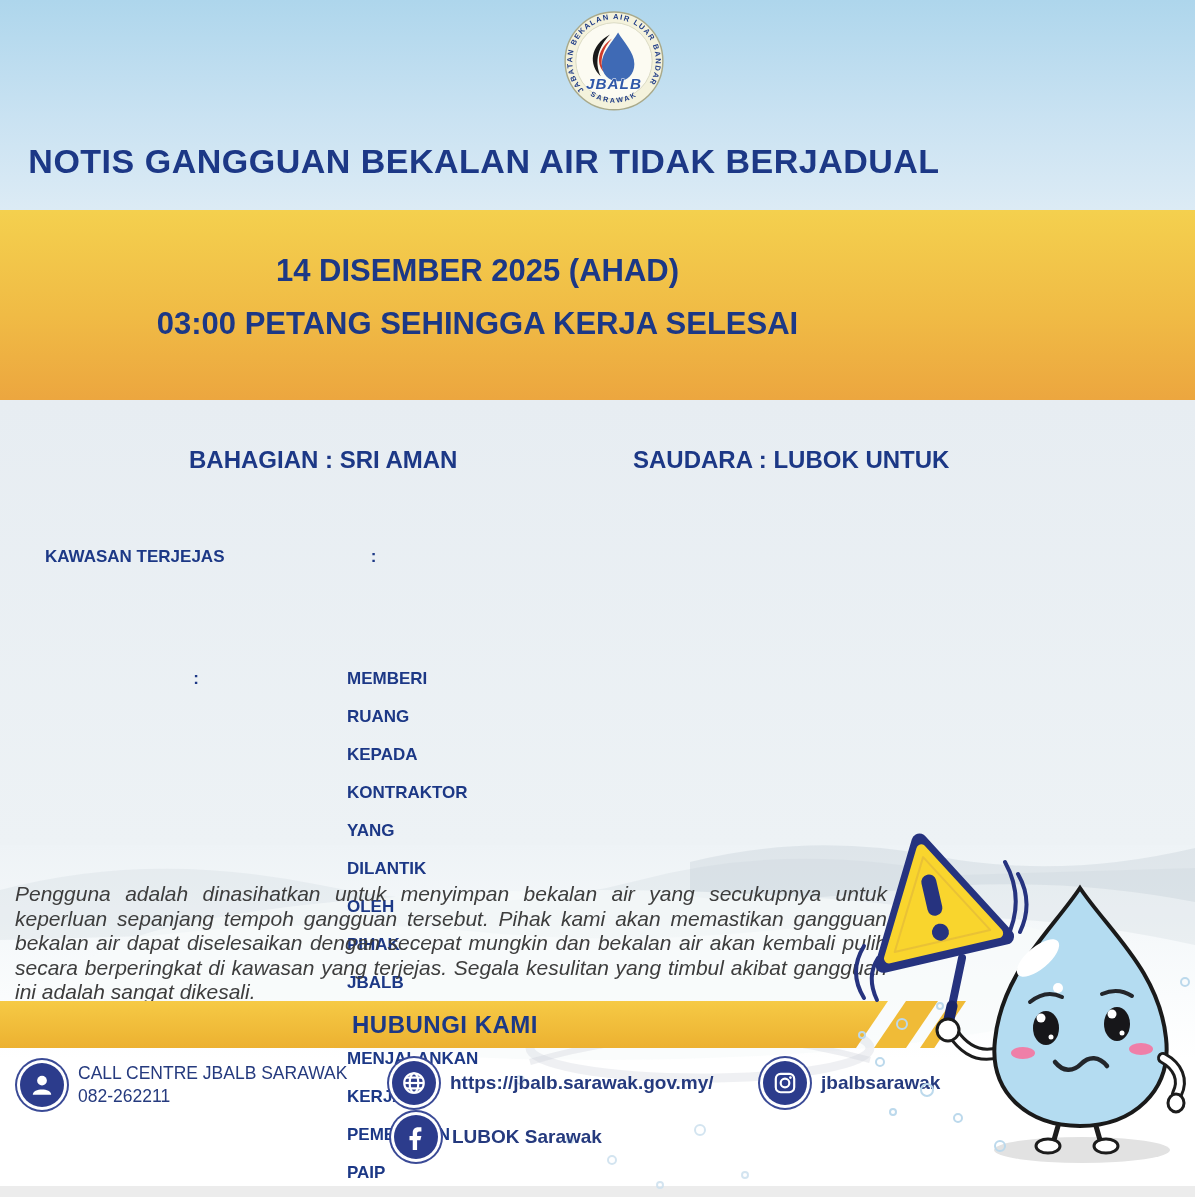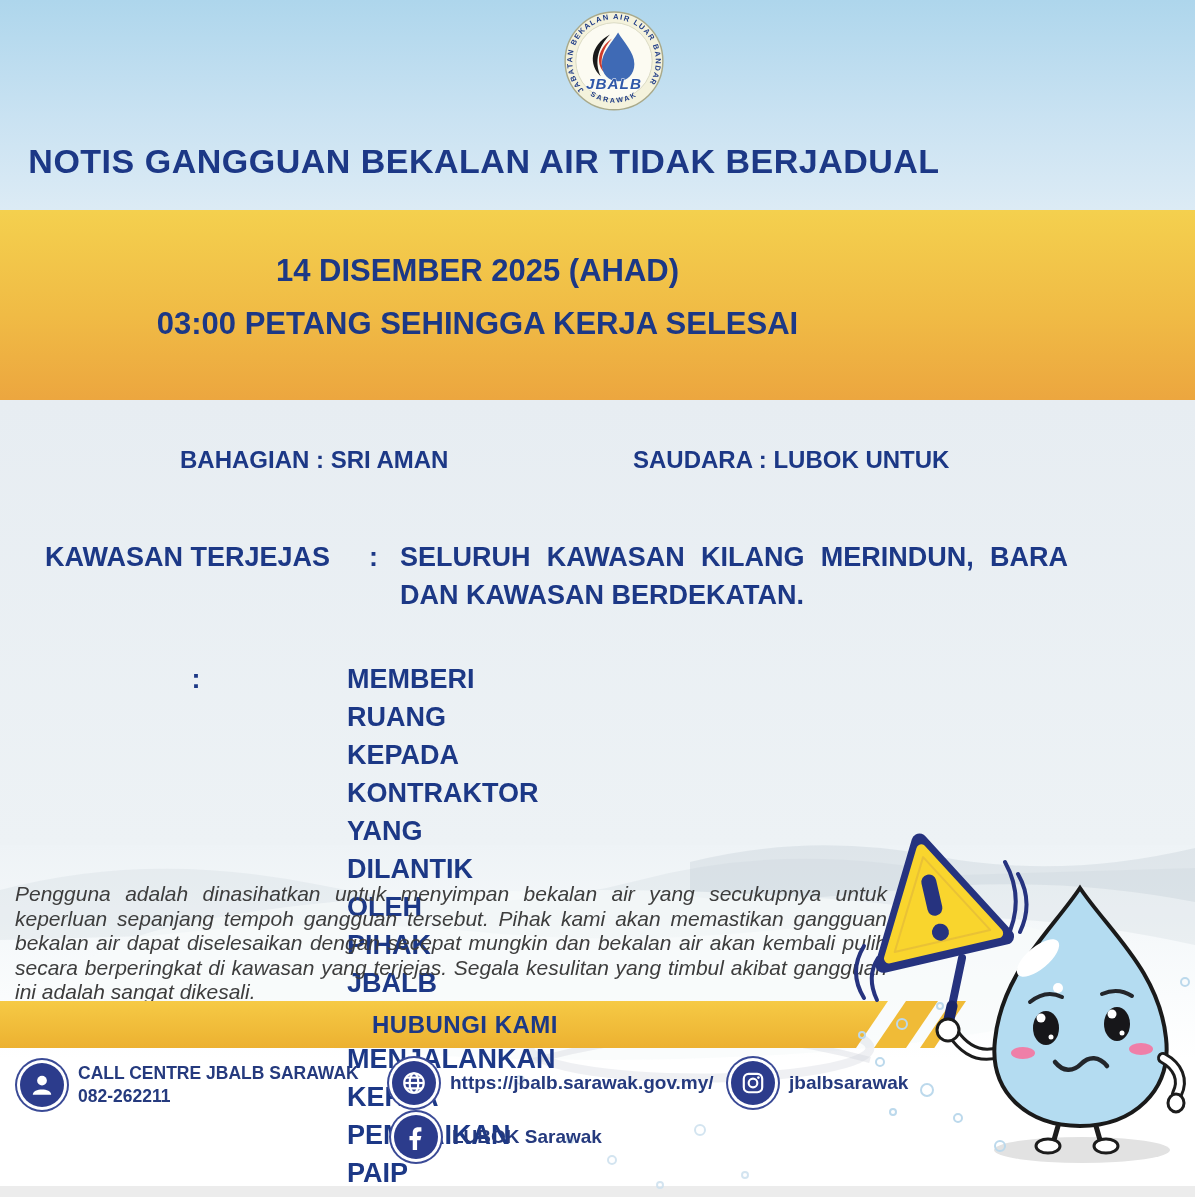--- a/index.html
+++ b/index.html
@@ -19,51 +19,51 @@
   .bottom-strip{left:0;top:1186px;width:1195px;height:11px;background:#ececec;}
   .deco{left:0;top:830px;width:1195px;height:367px;z-index:1;}
   
   .logo{left:563px;top:8px;width:102px;height:112px;z-index:3;}
   .title{left:0;top:142px;width:968px;text-align:center;z-index:3;
          font-size:34px;font-weight:800;letter-spacing:.5px;color:#1c3886;}
   .date-text{left:0;top:244px;width:955px;text-align:center;z-index:3;
          font-size:31px;font-weight:800;color:#1c3886;line-height:53px;}
   
   .region{top:446px;z-index:3;font-size:24px;font-weight:800;color:#1c3886;}
-  .region.bahagian{left:180px;} .region.daerah{left:633px;}
+  .region.bahagian{left:189px;} .region.daerah{left:633px;}
   
   .detail{left:45px;width:1023px;z-index:3;display:grid;
           grid-template-columns:302px 53px 668px;color:#1c3886;
-          font-size:27px;font-weight:800;line-height:38px;}
+          font-size:17px;font-weight:800;line-height:38px;}
   .detail .val{text-align:justify;}
   .detail.row1{top:538px;} .detail.row2{top:660px;}
   
   .advisory{left:15px;top:882px;width:872px;z-index:3;font-style:italic;
             font-size:21px;line-height:24.5px;color:#3d3d3d;text-align:justify;}
   
   .hubungi{left:0;top:1001px;width:890px;height:47px;z-index:4;
            background:linear-gradient(180deg,#f6ca45 0%,#ecb131 100%);
            clip-path:polygon(0 0,888px 0,856px 47px,0 47px);
            display:flex;align-items:center;justify-content:center;
-           font-size:24px;font-weight:800;color:#1c3886;letter-spacing:.5px;padding-left:20px;}
+           font-size:24px;font-weight:800;color:#1c3886;letter-spacing:.5px;}
   .stripe{top:1001px;height:47px;z-index:4;background:#f0bb37;}
   .stripe.s1{left:874px;width:64px;clip-path:polygon(50% 0,100% 0,50% 100%,0 100%);}
   .stripe.s2{left:920px;width:46px;clip-path:polygon(69% 0,100% 0,31% 100%,0 100%);}
   
   .contact{z-index:5;display:flex;align-items:center;gap:14px;color:#253a7e;}
   .contact .lines{display:flex;flex-direction:column;justify-content:center;}
-  .contact .t1{font-size:17.5px;font-weight:700;line-height:23px;}
+  .contact .t1{font-size:17.5px;font-weight:400;line-height:23px;}
   .contact .t2{font-size:19px;font-weight:800;}
   .cicon{width:44px;height:44px;border-radius:50%;background:#2c3c8c;flex:0 0 auto;
          box-shadow:0 0 0 3px #fff,0 0 0 5px #3a4a96;
          display:flex;align-items:center;justify-content:center;}
   .c-call{left:20px;top:1060px;height:50px;}
   .c-web{left:392px;top:1058px;height:50px;}
   .c-fb{left:394px;top:1112px;height:50px;}
-  .c-ig{left:701px;top:1058px;height:50px;padding-left:30px;}
+  .c-ig{left:733px;top:1058px;height:50px;padding-left:30px;}
   
   .mascot{left:845px;top:818px;width:350px;height:372px;z-index:6;}
 </style>
 </head>
 <body>
 
 <div class="poster">
 
   <div class="abs bg-top"></div>
   <div class="abs bg-mid"></div>
@@ -125,21 +125,20 @@
   </div>
   <div class="abs region daerah">
     <span>SAUDARA</span>
     <span>:</span>
     <span>LUBOK UNTUK</span>
   </div>
 
   <div class="abs detail row1">
     <div>KAWASAN TERJEJAS</div>
     <div style="text-align:center">:</div>
-    <div class="val">SELURUH KAWASAN KILANG MERINDUN, BARA DAN KAWASAN BERDEKATAN.</div>
   </div>
   <div class="abs detail row2">
     <div style="text-align:center">:</div>
     <div class="val">MEMBERI RUANG KEPADA KONTRAKTOR YANG DILANTIK OLEH PIHAK JBALB UNTUK MENJALANKAN KERJA PEMBAIKAN PAIP BERSAIZ 280MM HDPE YANG MENGALAMI KEBOCORAN DI KAWASAN PERKAMPUNGAN SAUDARA BARU, LUBOK ANTU.</div>
   </div>
 
   <p class="abs advisory" style="margin:0">Pengguna adalah dinasihatkan untuk menyimpan bekalan air yang secukupnya untuk keperluan sepanjang tempoh gangguan tersebut. Pihak kami akan memastikan gangguan bekalan air dapat diselesaikan dengan secepat mungkin dan bekalan air akan kembali pulih secara berperingkat di kawasan yang terjejas. Segala kesulitan yang timbul akibat gangguan ini adalah sangat dikesali.</p>
 
   <div class="abs hubungi">
     <span>HUBUNGI KAMI</span>

